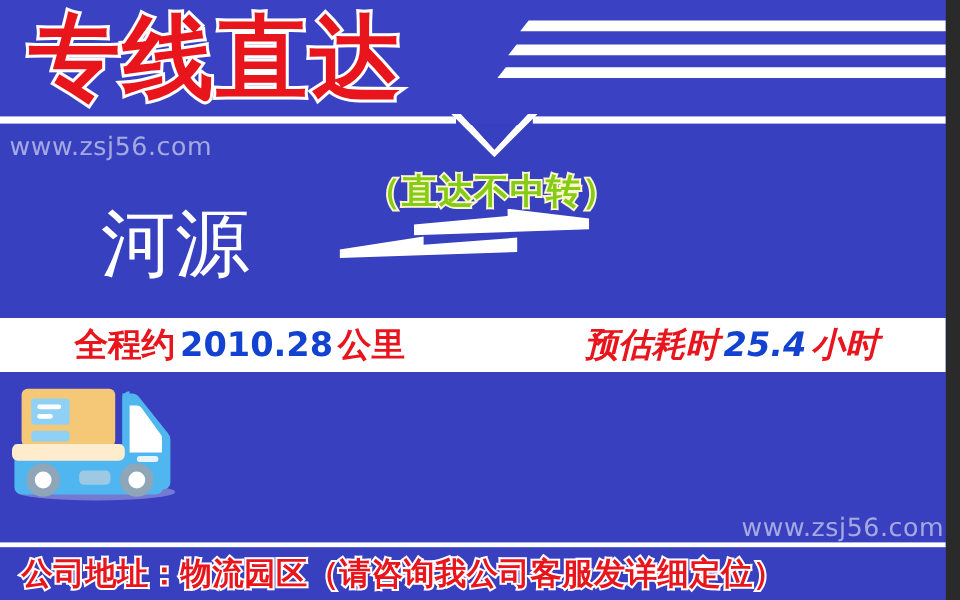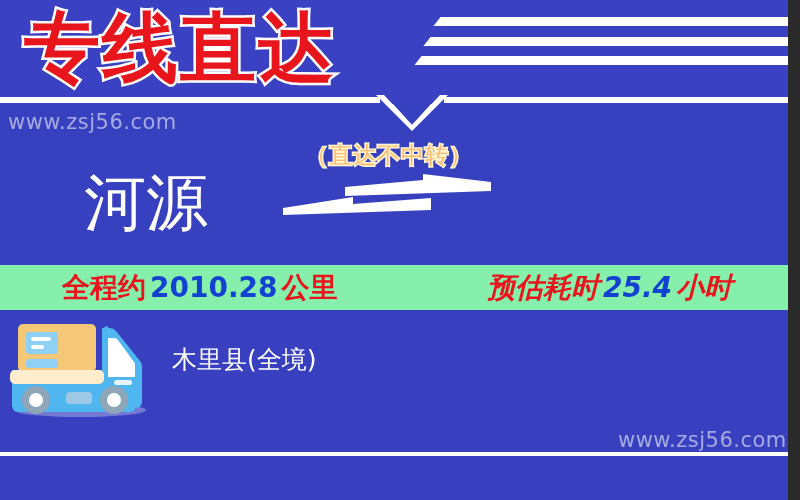--- a/index.html
+++ b/index.html
@@ -106,43 +106,43 @@
     line-height: 76px;
     color: #ffffff;
     font-weight: normal;
     white-space: nowrap;
   }
   .city.origin { left: 84px; }
   .city.dest   { left: 528px; }
 
   .tag {
     position: absolute;
-    font-size: 23px;
-    font-weight: normal;
-    color: #fdba74;
+    font-size: 29px;
+    font-weight: bold;
+    color: #84cc16;
     -webkit-text-stroke: 3.2px #fff6cf;
     paint-order: stroke fill;
     white-space: nowrap;
     letter-spacing: 1px;
   }
   .tag.tag-top { left: 305px; top: 140px; }
   .tag.tag-bot { left: 318px; top: 222px; }
 
   .arrows {
     position: absolute;
     left: 283px; top: 174px;
     width: 208px; height: 48px;
   }
 
   
   .infobar {
     position: absolute;
     left: 0; top: 265px;
     width: 800px; height: 45px;
-    background: #86efac;
+    background: #ffffff;
   }
   .info-item {
     position: absolute;
     top: 6px;
     font-size: 28px;
     line-height: 34px;
     font-weight: bold;
     white-space: nowrap;
   }
   .info-item.dist { left: 62px; }
@@ -255,17 +255,17 @@
       <rect x="108" y="62" width="18" height="5" rx="2.5" fill="#e8f4fb"></rect>
 
       <rect x="60" y="74" width="26" height="12" rx="4" fill="#9ec9e4"></rect>
 
       <circle cx="30" cy="82" r="14" fill="#8fa6b8"></circle>
       <circle cx="30" cy="82" r="7" fill="#ffffff"></circle>
       <circle cx="108" cy="82" r="14" fill="#8fa6b8"></circle>
       <circle cx="108" cy="82" r="7" fill="#ffffff"></circle>
     </svg>
   </div>
-  <div class="coverage">木里县(全境)</div>
 
   <div class="bottom-rule"></div>
+  <div class="addr">公司地址：物流园区（请咨询我公司客服发详细定位）</div>
 
 </div>
 
 </body></html>

